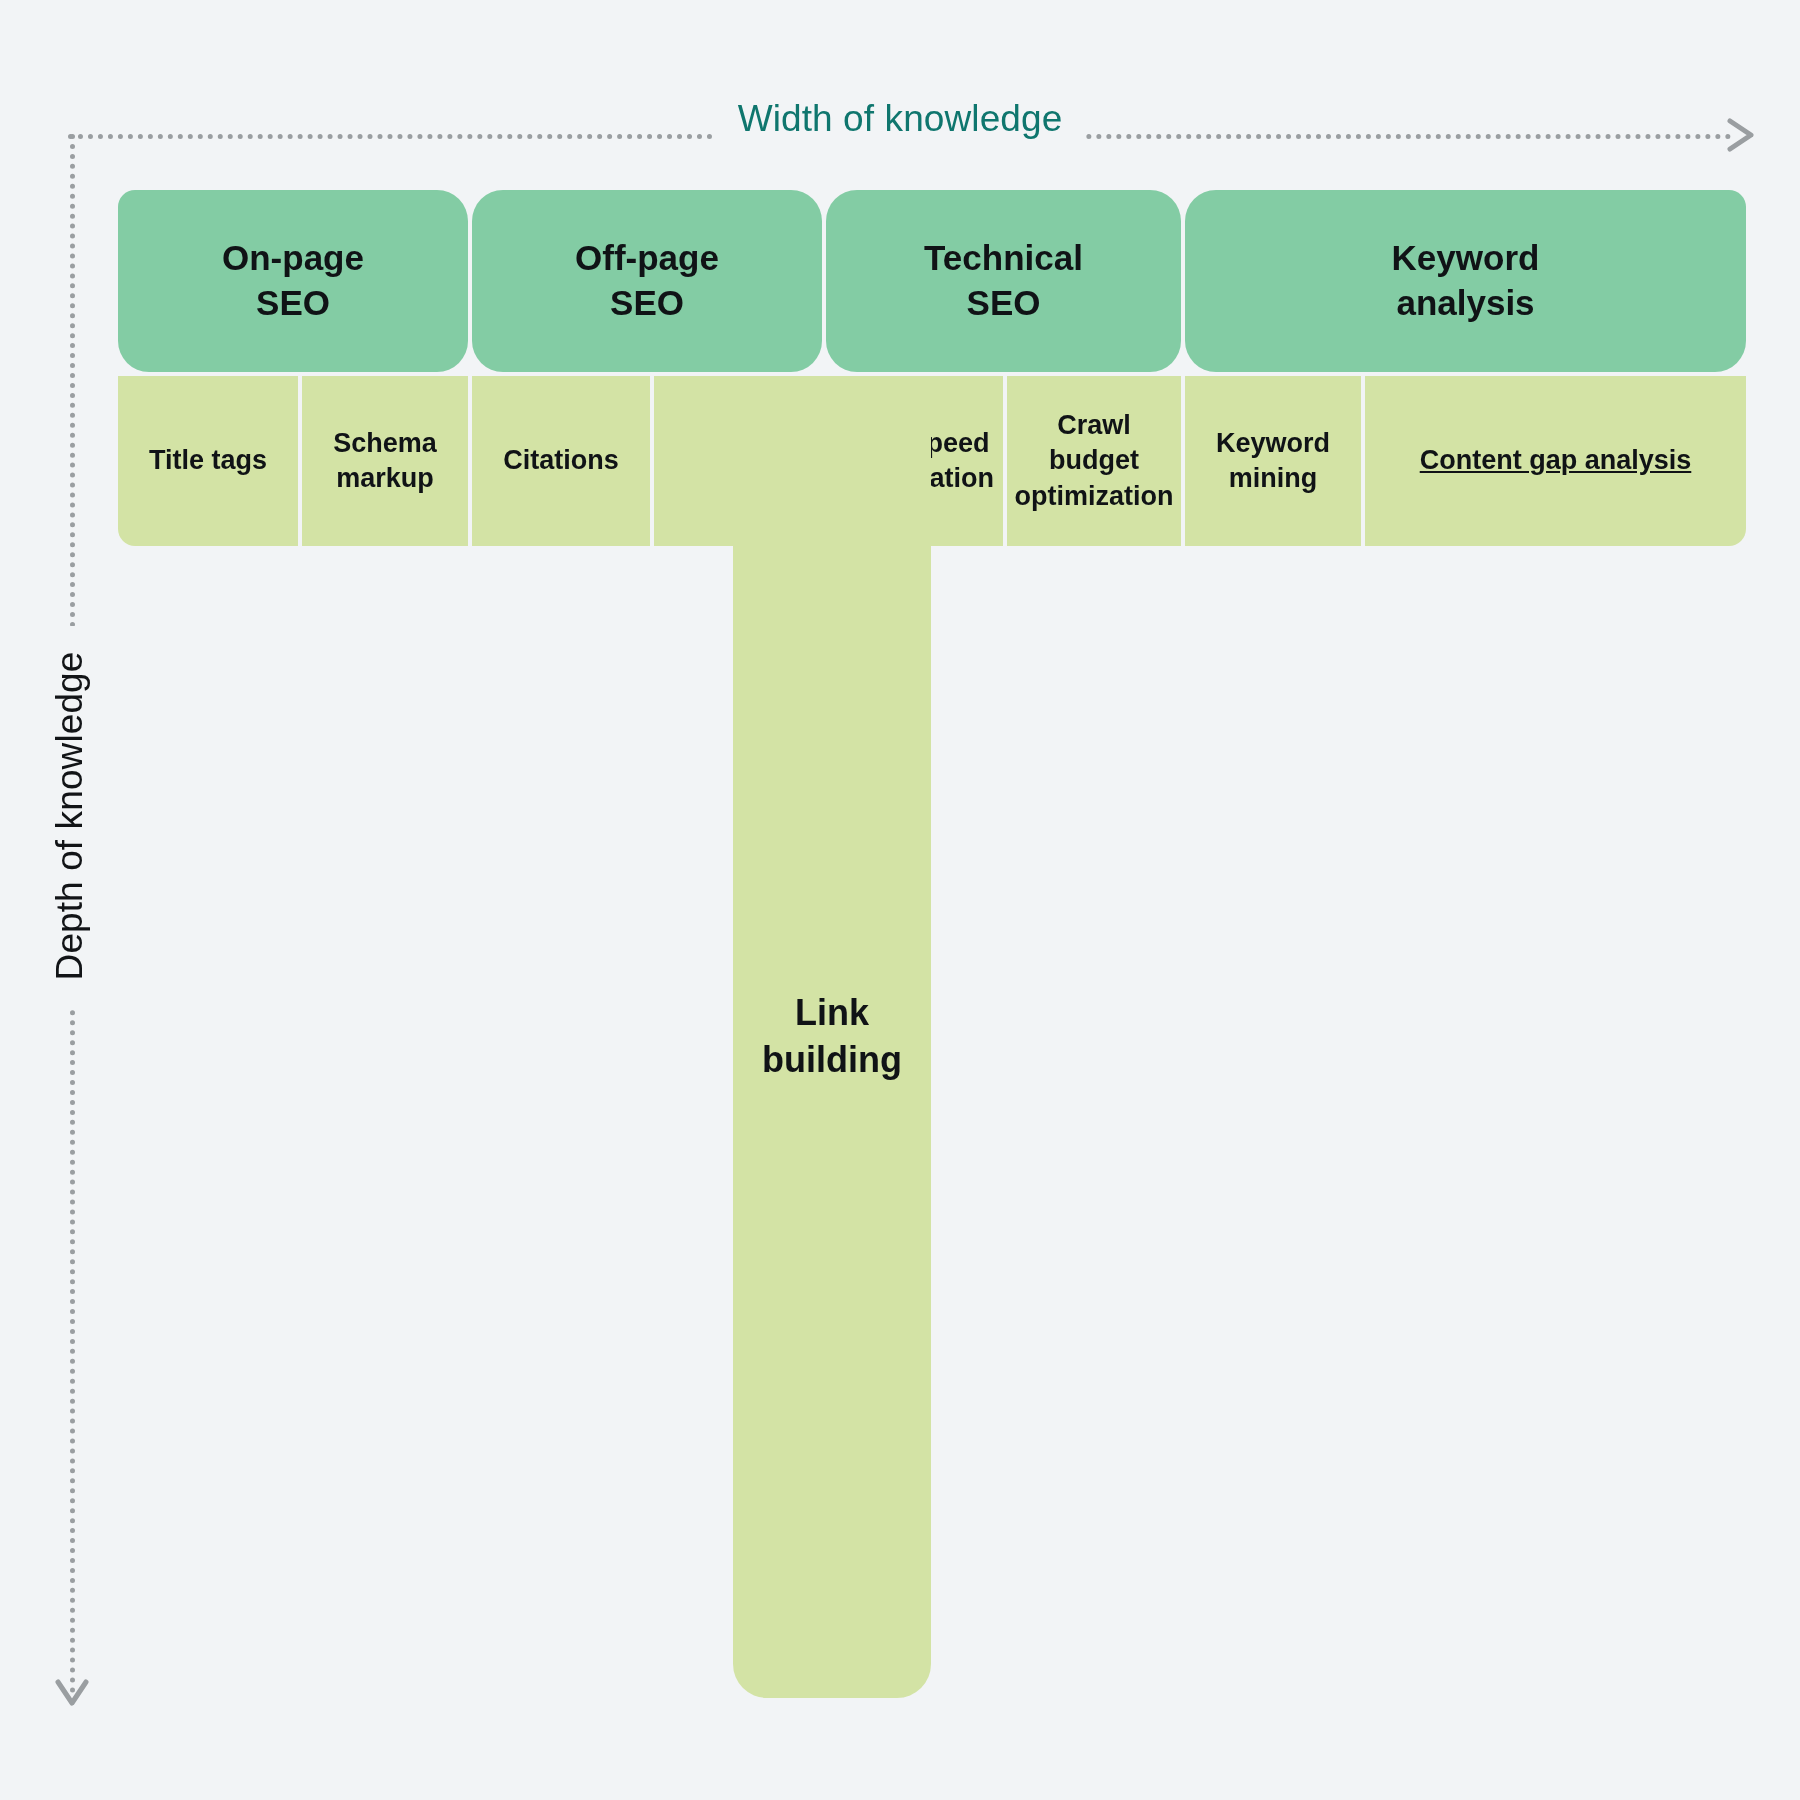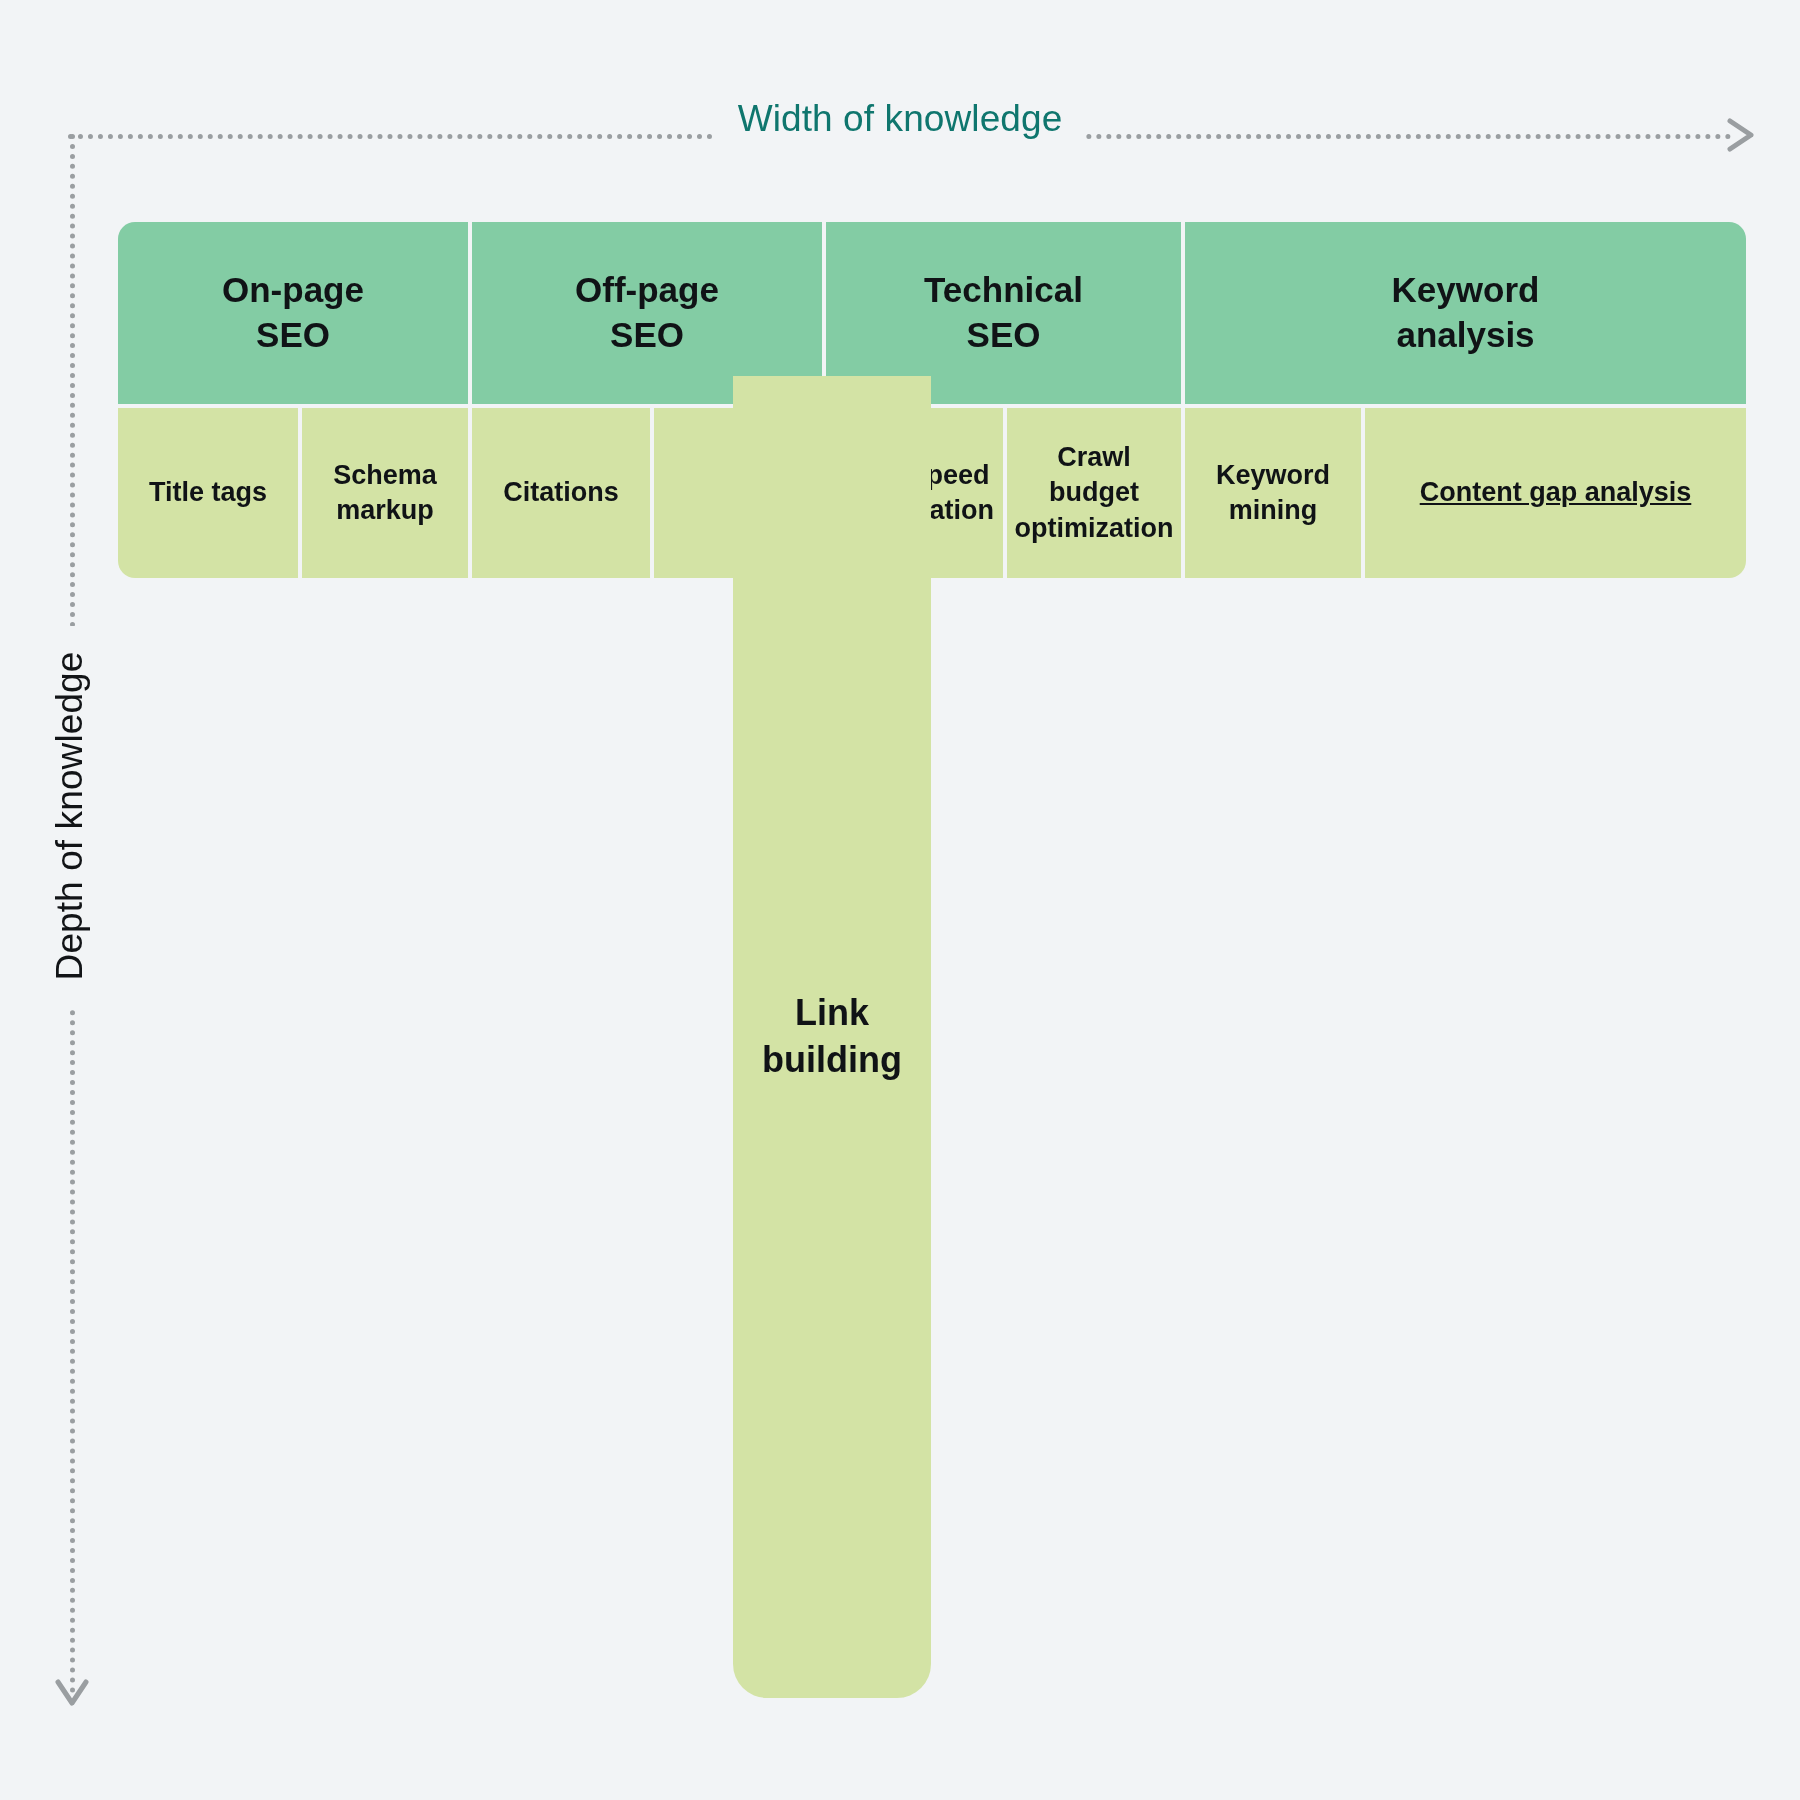--- a/index.html
+++ b/index.html
@@ -81,38 +81,38 @@
     width: 38px;
     height: 34px;
   }
 
   
   #diagram {
     position: absolute;
     left: 118px;
     top: 190px;
     width: 1628px;
-    margin-top: 32px;
   }
 
   .pillar-row {
     display: flex;
     gap: 4px;
     height: 182px;
   }
   .pillar {
     background: #83CCA4;
     display: flex;
     align-items: center;
     justify-content: center;
     text-align: center;
     font-size: 35px;
     font-weight: bold;
     color: #101316;
     line-height: 1.28;
+    border-radius: 31px;
   }
   .pillar:first-child { border-top-left-radius: 17px; }
   .pillar:last-child  { border-top-right-radius: 17px; }
 
   .skill-row {
     display: flex;
     gap: 4px;
     margin-top: 4px;
     height: 170px;
   }

